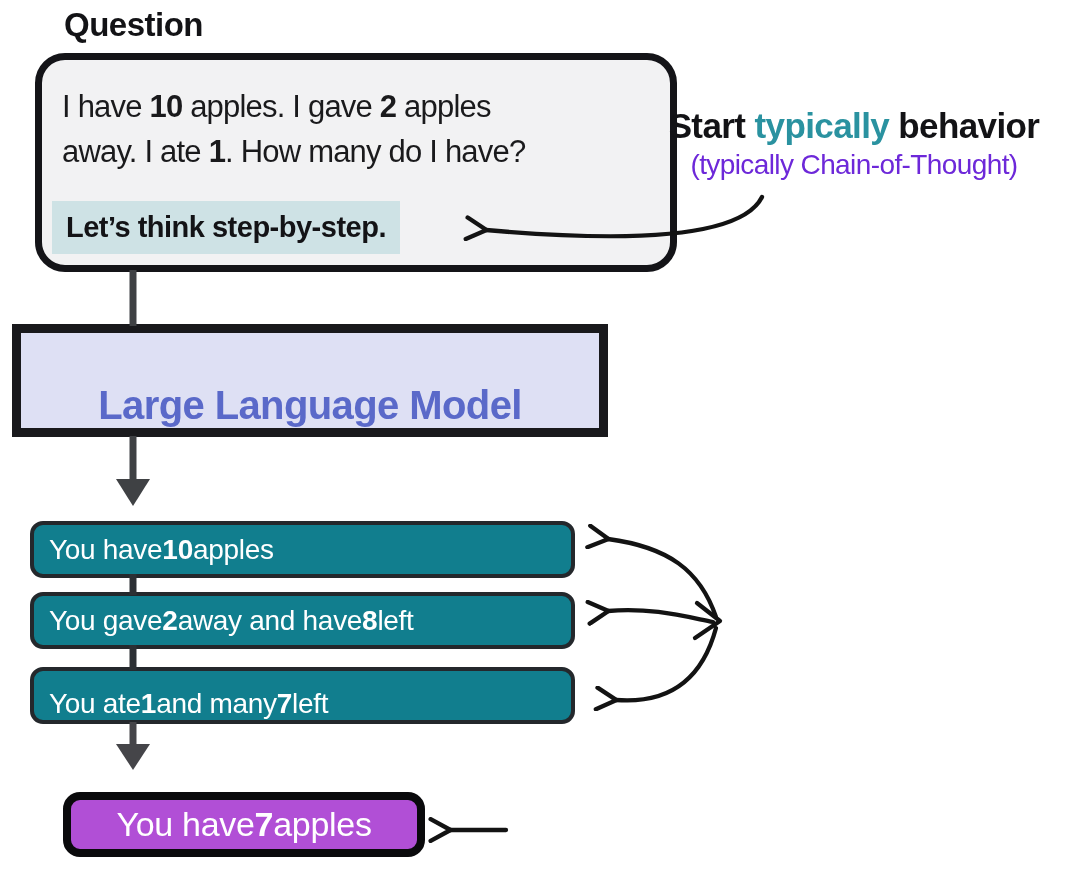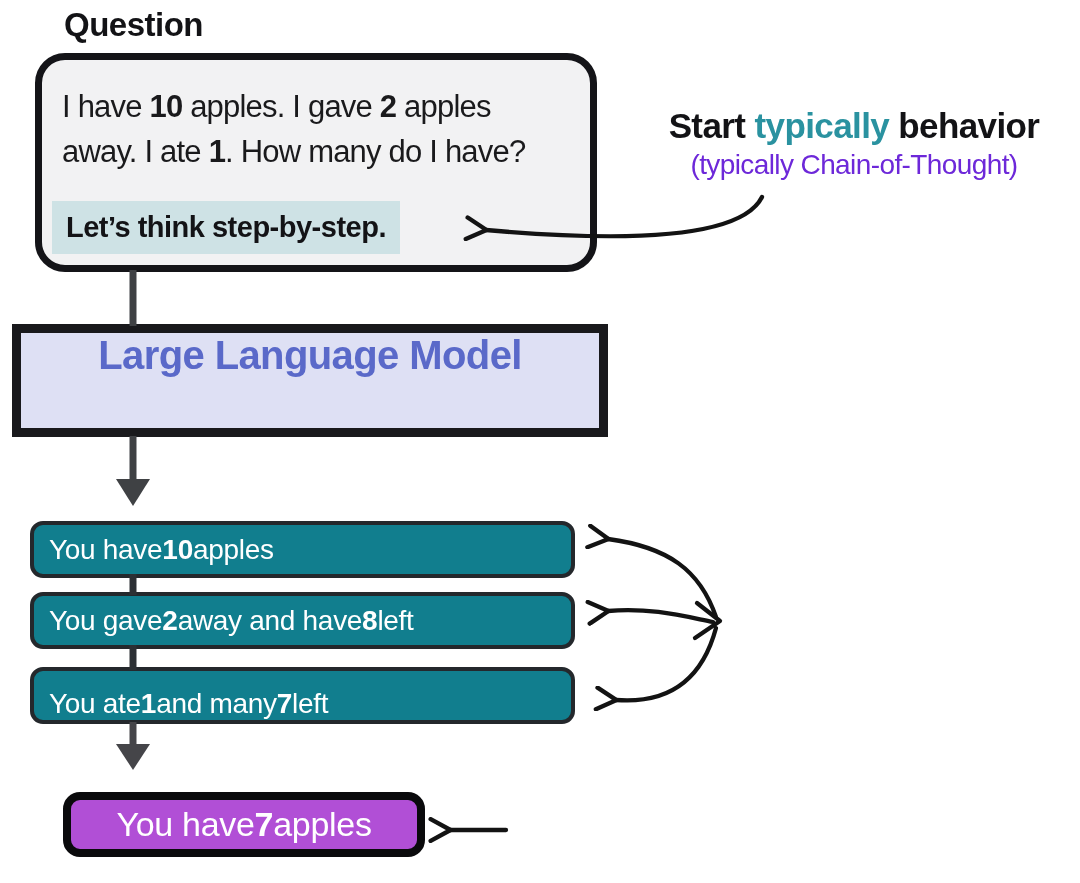--- a/index.html
+++ b/index.html
@@ -4,36 +4,36 @@
 <style>
   html,body{margin:0;padding:0;background:#ffffff;}
   #canvas{
     position:relative;width:1080px;height:883px;background:#ffffff;overflow:hidden;
     font-family:"Liberation Sans", sans-serif;color:#131316;
   }
   .abs{position:absolute;}
   
   #question-label{left:44px;top:6px;font-size:33px;font-weight:700;letter-spacing:-0.5px;margin-left:20px;}
   #question-box{
-    left:35px;top:53px;width:562px;height:219px;box-sizing:border-box;
+    left:35px;top:53px;width:642px;height:219px;box-sizing:border-box;
     background:#F2F2F3;border:7px solid #141418;border-radius:30px;
   }
   #question-body{position:absolute;left:20px;top:24px;font-size:31px;line-height:45px;
     letter-spacing:-0.8px;color:#1A1A1C;white-space:nowrap;}
   #cot-trigger{position:absolute;left:10px;top:141px;background:#CEE2E5;
     padding:10px 14px;font-size:29px;font-weight:700;letter-spacing:-0.5px;white-space:nowrap;}
   
   #start-reasoning-wrap{left:628px;top:106px;width:452px;text-align:center;}
   #start-reasoning{font-size:35px;font-weight:700;letter-spacing:-0.6px;}
   #start-reasoning-sub{font-size:28px;color:#6d28d9;margin-top:3px;letter-spacing:-0.6px;}
   
   #llm-box{
     left:12px;top:324px;width:596px;height:113px;box-sizing:border-box;
     background:#DEE0F4;border:9px solid #19191C;
-    display:flex;align-items:flex-start;justify-content:center;
+    display:flex;align-items:flex-end;justify-content:center;
   }
   #llm-label{font-size:40px;font-weight:600;color:#5A69C9;letter-spacing:-0.6px;}
   
   .step-box{
     left:30px;width:545px;height:57px;box-sizing:border-box;
     background:#117E8E;border:4px solid #24282C;border-radius:13px;
     display:flex;align-items:center;padding-left:15px;
     font-size:28px;color:#ffffff;letter-spacing:-0.3px;white-space:nowrap;
   }
   #step-1{top:521px;} #step-2{top:592px;} #step-3{top:667px;align-items:flex-end;}

